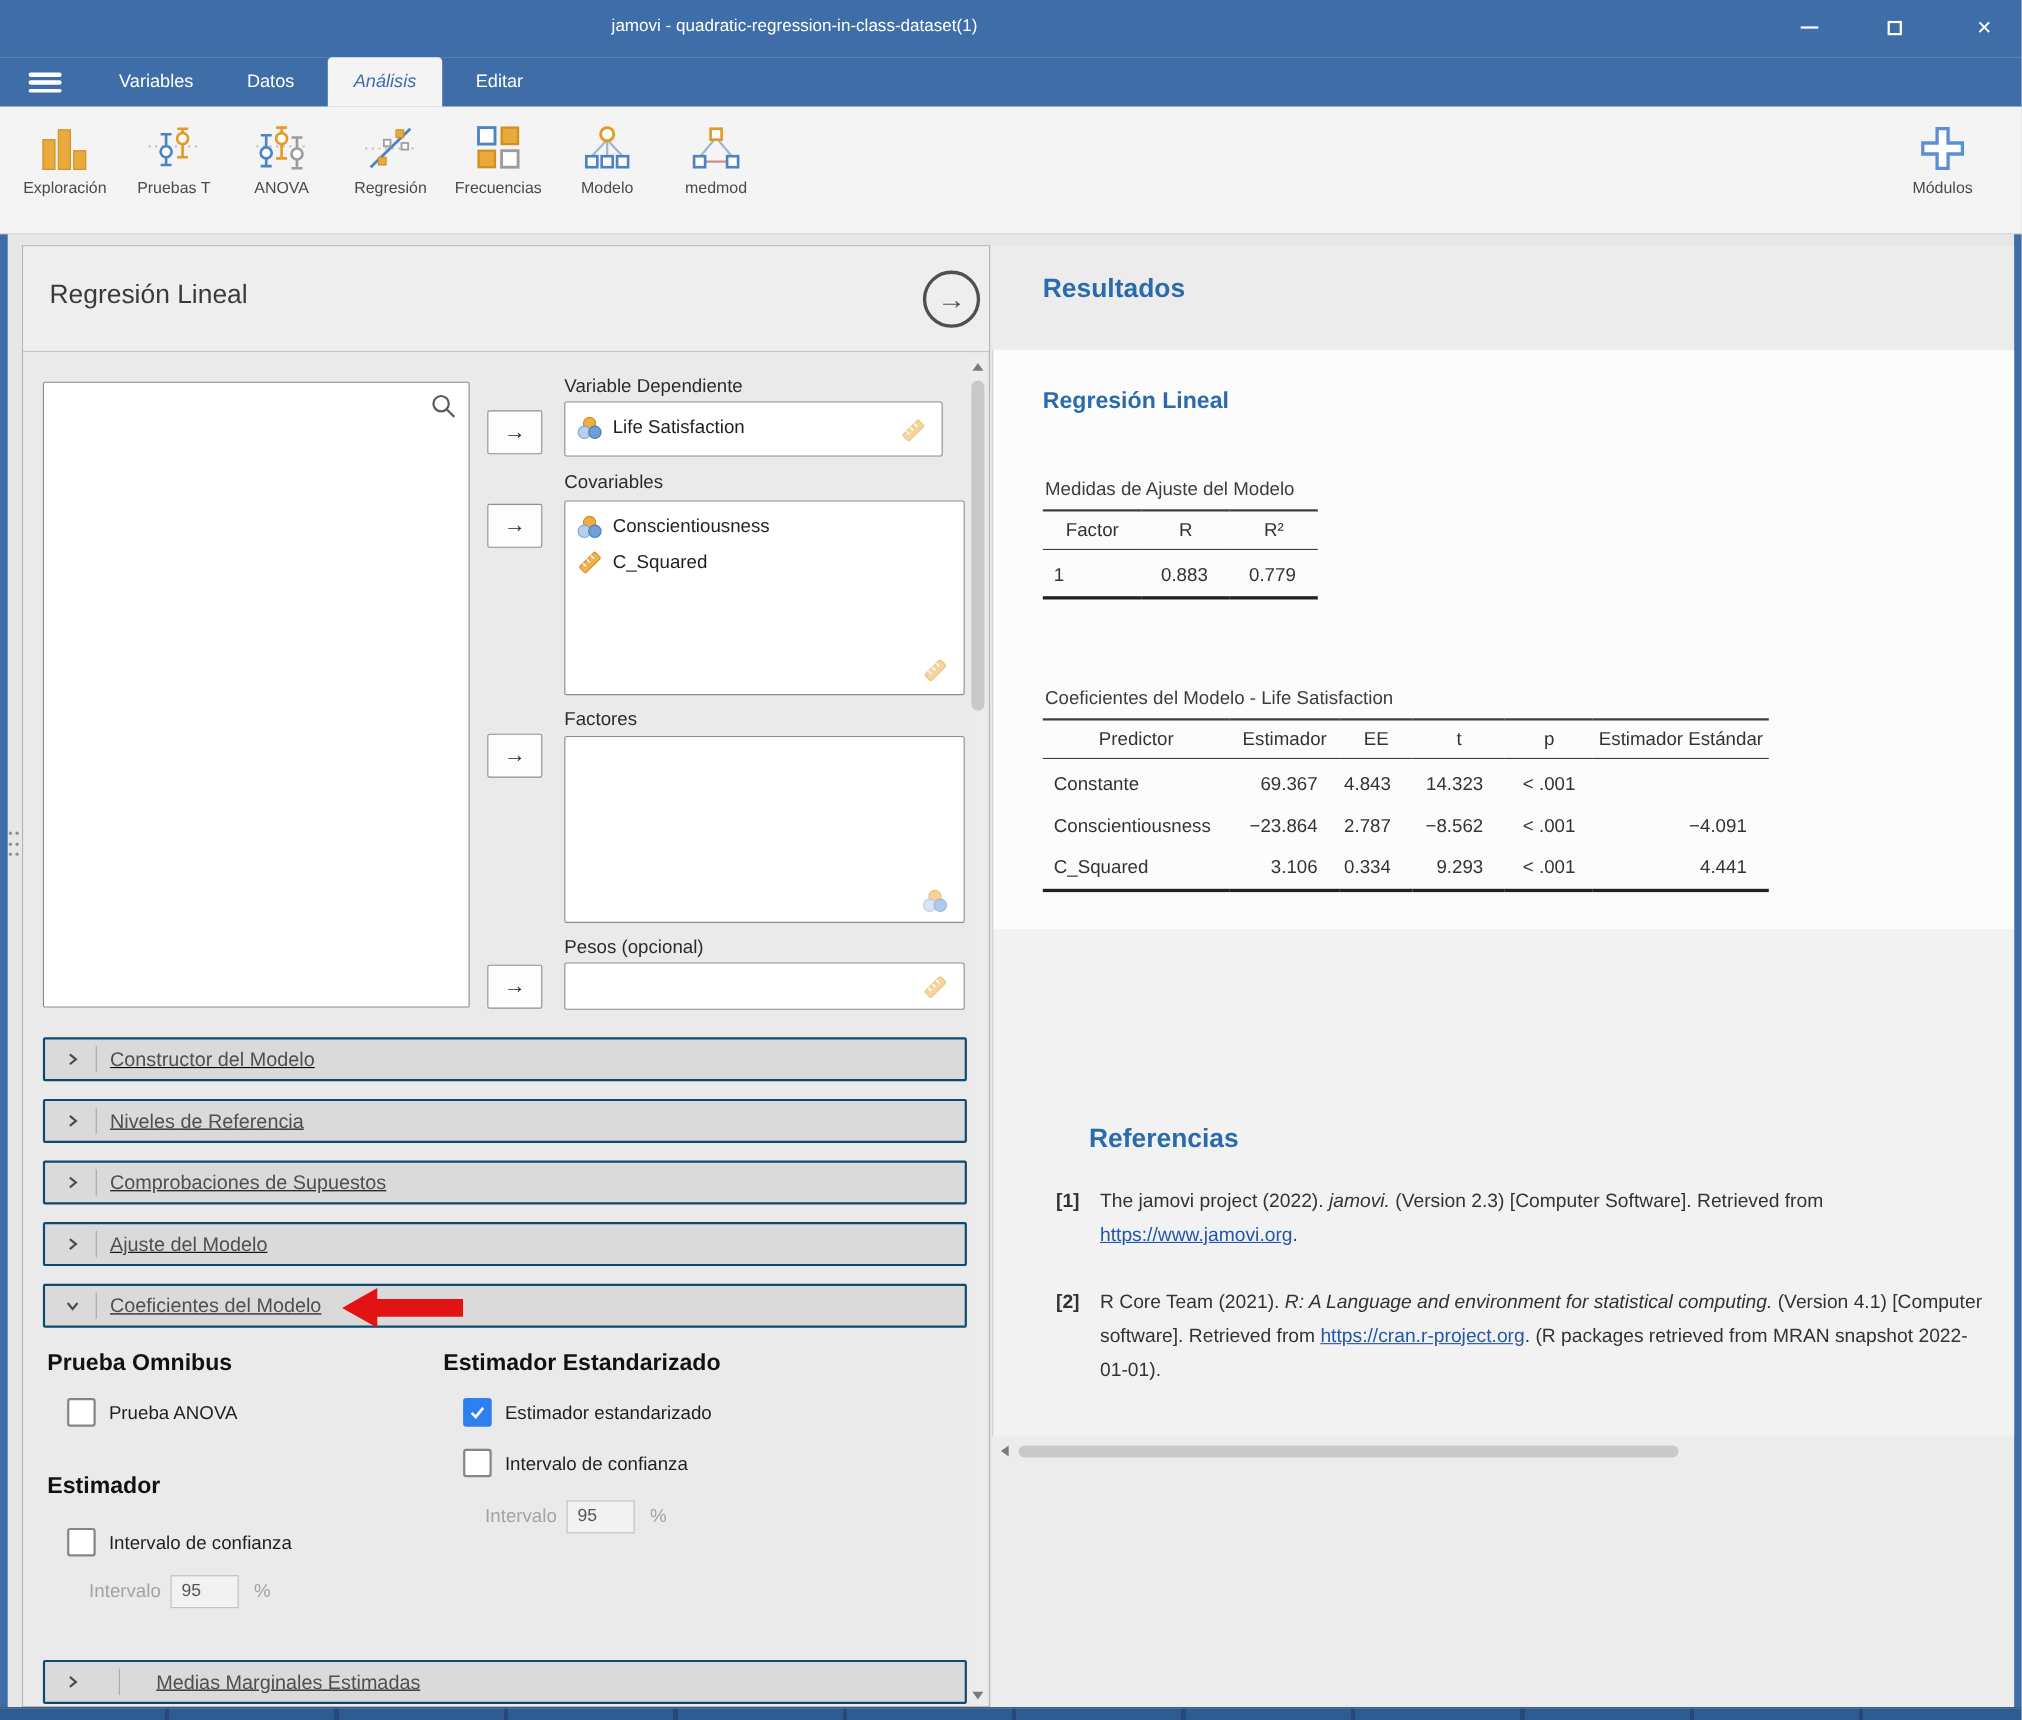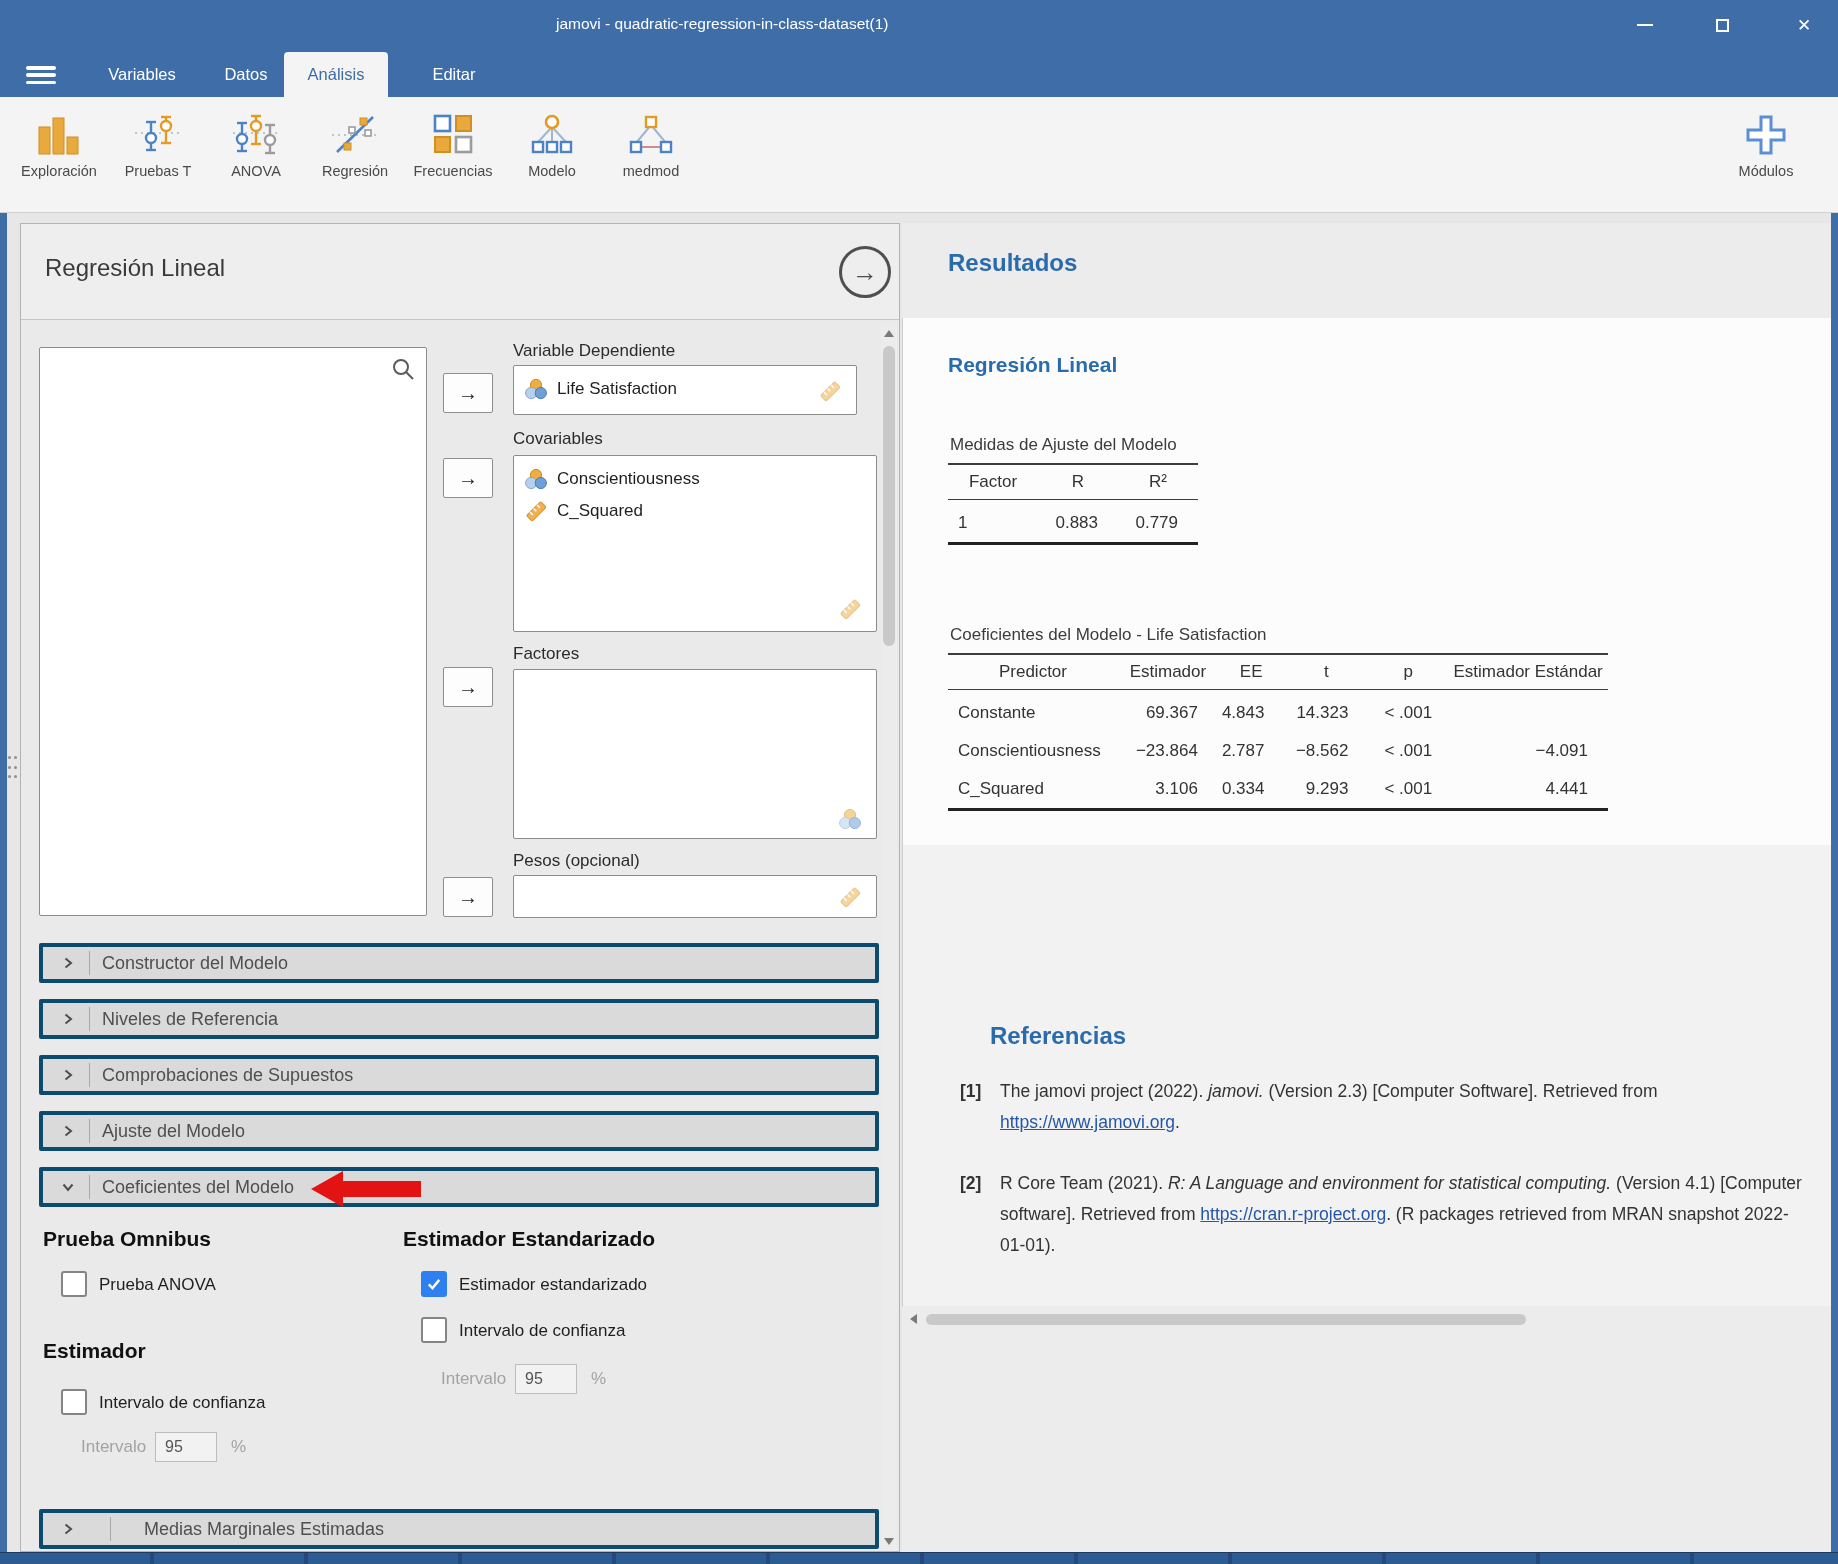--- a/index.html
+++ b/index.html
@@ -37,21 +37,21 @@
   .opthead { position:absolute; left:0; top:0; width:878px; height:96px; background:#eeeeee; border-bottom:1px solid #c6c6c6; }
   .opttitle { position:absolute; left:24px; top:30px; font-size:24px; color:#3a3a3a; }
   .circlebtn { position:absolute; left:818px; top:22px; width:52px; height:52px; border:3px solid #4f4f4f; border-radius:50%; display:flex; align-items:center; justify-content:center; font-size:26px; color:#4f4f4f; background:transparent; }
 
   .whitebox { position:absolute; background:#fff; border:1px solid #8c8c8c; border-radius:2px; }
   .fieldlabel { position:absolute; font-size:17px; color:#2b2b2b; }
   .movebtn { position:absolute; width:50px; height:40px; background:#fdfdfd; border:1px solid #8f8f8f; display:flex; align-items:center; justify-content:center; font-size:20px; color:#222; border-radius:2px; }
   .varitem { display:flex; align-items:center; gap:9px; padding:5px 0 0 10px; font-size:17px; color:#1f1f1f; height:32px; }
   .cornericon { position:absolute; opacity:.55; }
 
-  .secbar { position:absolute; left:18px; width:840px; height:40px; background:#dadada; border:4px solid #0c4a6e; border-radius:2px; display:flex; align-items:center; }
+  .secbar { position:absolute; left:18px; width:840px; height:40px; background:#dadada; border:2px solid #0c4a6e; border-radius:2px; display:flex; align-items:center;text-decoration:underline; }
   .secbar .chev { margin-left:18px; width:14px; height:14px; }
   .secbar .sep { width:1px; height:24px; background:#a8a8a8; margin:0 12px 0 14px; }
   .secbar .seclabel { font-size:18px; color:#4f4f4f; }
 
   .grouphead { position:absolute; font-size:21px; font-weight:bold; color:#111; }
   .chk { position:absolute; width:26px; height:26px; background:#fff; border:2px solid #858585; border-radius:3px; }
   .chk.checked { background:#2e7ff0; border-color:#2e7ff0; display:flex; align-items:center; justify-content:center; }
   .chklabel { position:absolute; font-size:17px; color:#1f1f1f; }
   .dimlabel { position:absolute; font-size:17px; color:#a3a3a3; }
   .numfield { position:absolute; width:62px; height:30px; border:1px solid #bdbdbd; background:#f2f2f2; color:#555; font-size:16px; padding-left:9px; font-family:"Liberation Sans",sans-serif; }
@@ -117,21 +117,21 @@
   </div>
 
   <div class="tabbar">
     <div class="hamb">
         <span></span>
         <span></span>
         <span></span>
       </div>
     <div class="tab" style="left:90px;">Variables</div>
     <div class="tab" style="left:194px;text-align:right;">Datos</div>
-    <div class="tab active" style="left:284px;">Análisis</div>
+    <div class="tab active" style="left:298px;font-style:italic;">Análisis</div>
     <div class="tab" style="left:402px;">Editar</div>
     <div class="tgl">&lt;:</div>
     <div class="kebab">
         <i></i>
         <i></i>
         <i></i>
       </div>
   </div>
 
   <div class="ribbon">

